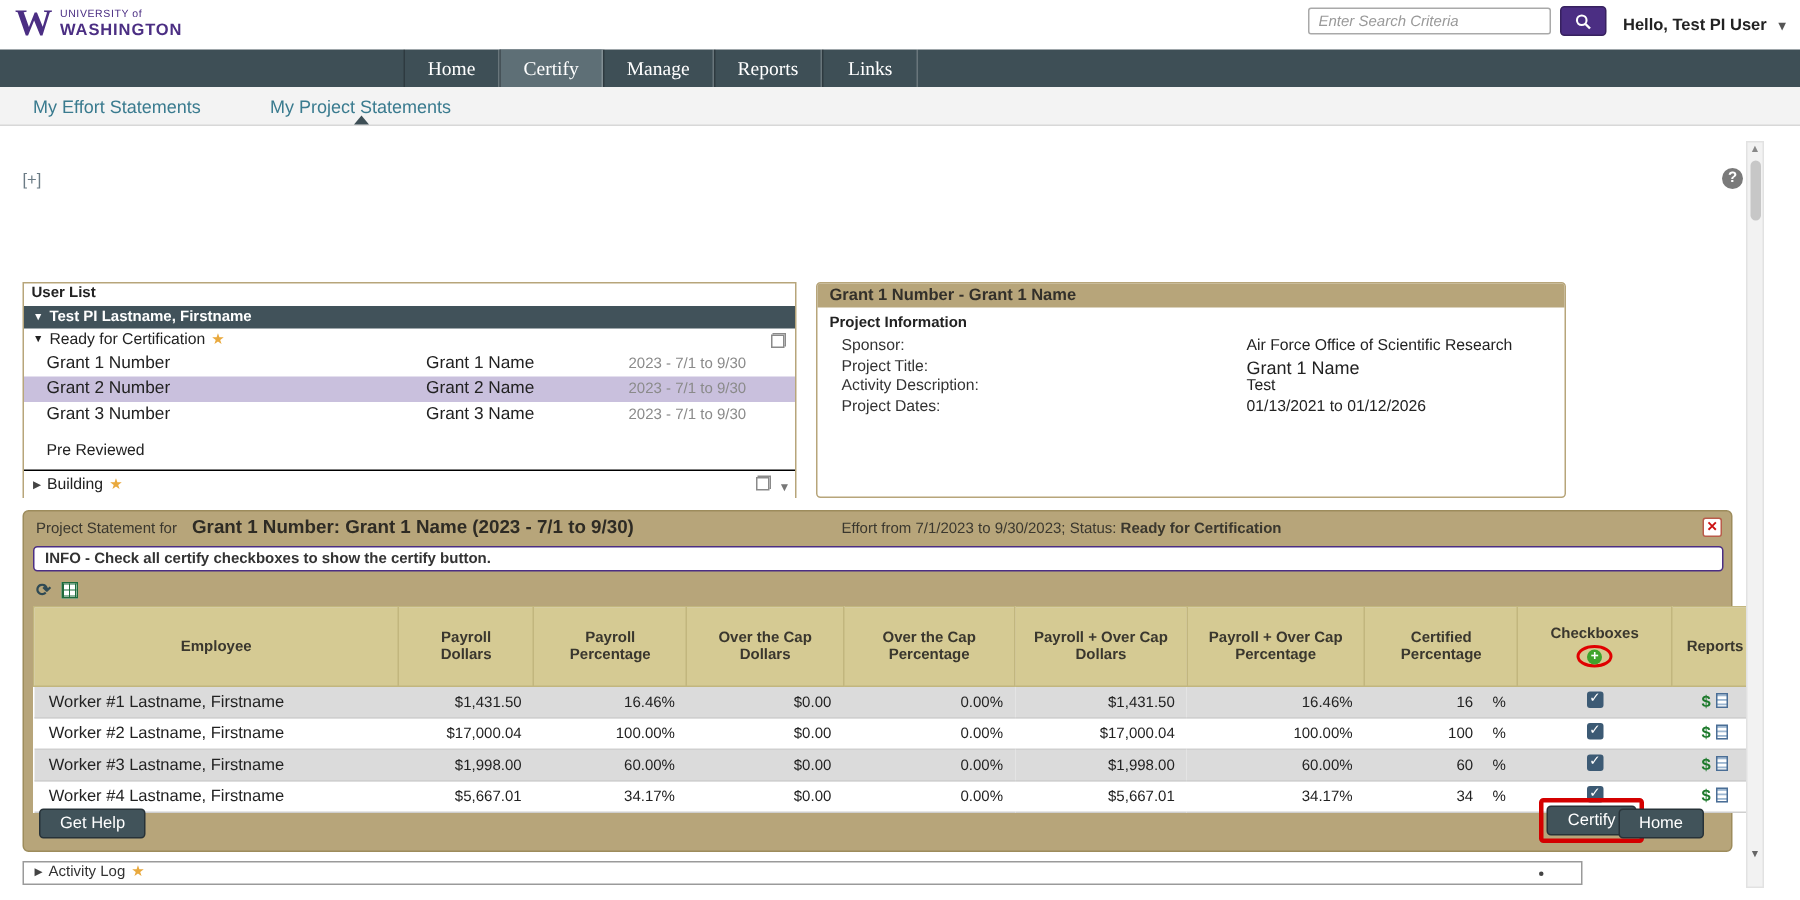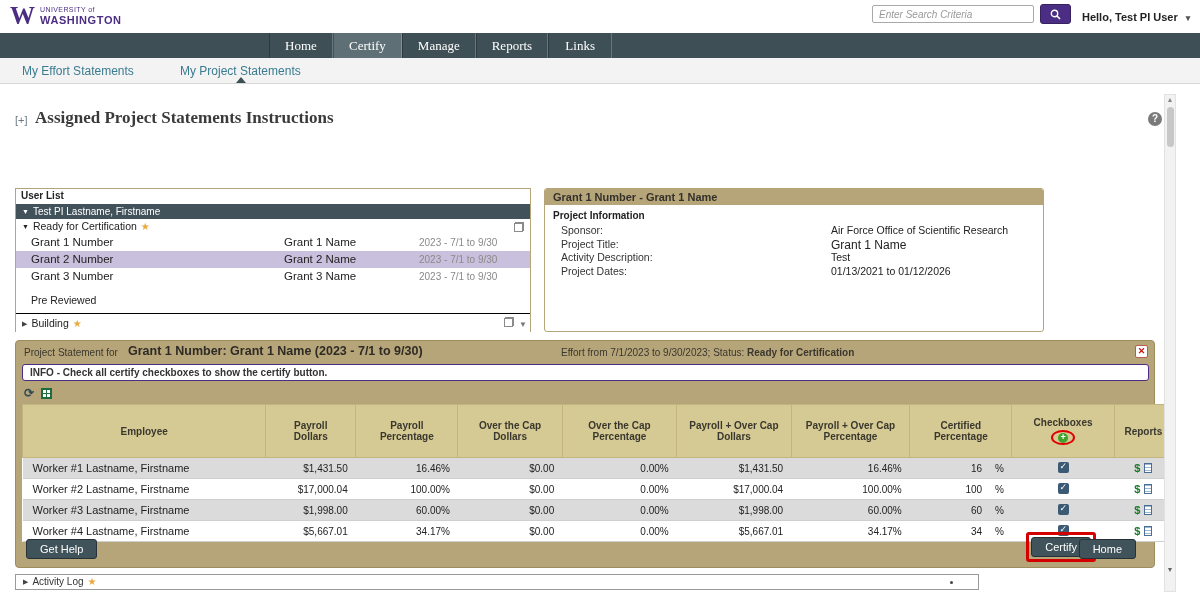--- a/index.html
+++ b/index.html
@@ -34,21 +34,21 @@
 
   
   .content { position:absolute; top:84px; left:0; width:1200px; height:516px; background:#fff; }
   .expander { position:absolute; left:15px; top:30px; font-size:11px; color:#6b7b85; cursor:pointer; }
   .page-title { position:absolute; left:35px; top:24px; font-family:"Liberation Serif", serif; font-size:17px; font-weight:bold; color:#3a3a3a; }
   .help-icon { position:absolute; left:1148px; top:28px; width:14px; height:14px; border-radius:50%; background:#7a7a7a; color:#fff; font-size:10px; font-weight:bold; text-align:center; line-height:14px; cursor:pointer; }
 
   
   .worklist { position:absolute; left:15px; top:104px; width:516px; height:144px; border:1px solid #b7a57a; background:#fff; }
   .wl-title { position:absolute; left:5px; top:1px; font-size:10px; font-weight:bold; color:#222; }
-  .wl-user { position:absolute; left:0; top:15px; width:514px; height:15px; background:#41525a; color:#fff; font-size:10px; line-height:15px; padding-left:6px; cursor:pointer; }
+  .wl-user { position:absolute; left:0; top:15px; width:514px; height:15px; background:#41525a; color:#fff; font-size:10px; line-height:15px; padding-left:6px; cursor:pointer;font-weight:bold; }
   .wl-body { position:absolute; left:0; top:30px; width:514px; height:94px; }
   .wl-section { position:relative; height:15px; line-height:15px; font-size:10.5px; color:#222; padding-left:6px; cursor:pointer; }
   .wl-grant { position:relative; height:17px; line-height:17px; font-size:11.5px; color:#222; cursor:pointer; }
   .wl-grant.selected { background:#c9c0dd; }
   .g-num { position:absolute; left:15px; }
   .g-name { position:absolute; left:268px; }
   .g-period { position:absolute; left:403px; font-size:10px; color:#8a8a8a; }
   .wl-prereviewed { margin-top:9px; padding-left:15px; font-size:10.5px; color:#222; cursor:pointer; }
   .wl-building { position:absolute; left:0; top:124px; width:514px; height:19px; border-top:1px solid #000000; font-size:10.5px; line-height:18px; padding-left:6px; background:#fff; cursor:pointer; }
   .wl-down { position:absolute; right:3px; bottom:2px; font-size:8px; color:#777; cursor:pointer; }
@@ -99,21 +99,21 @@
   .red-oval { display:flex; margin:2px auto 0; width:24px; height:15px; border:2px solid #e00000; border-radius:50%; align-items:center; justify-content:center; }
   .plus-icon { width:10px; height:10px; border-radius:50%; background:#3fa32c; position:relative; cursor:pointer; }
   .plus-icon::before { content:"+"; position:absolute; left:0; top:-1px; width:10px; text-align:center; color:#fff; font-size:9px; font-weight:bold; line-height:11px; }
 
   .btn { background:#41535a; color:#fff; font-size:11px; border:1px solid #273238; border-radius:3px; padding:3px 13px; font-family:inherit; cursor:pointer; }
   .btn-gethelp { position:absolute; left:10px; top:198px; }
   .certify-wrap { position:absolute; right:58px; top:191px; border:3px solid #d40000; border-radius:3px; padding:2px; }
   .btn-home { position:absolute; right:18px; top:198px; }
 
   
-  .activity { position:absolute; left:15px; top:490px; width:964px; height:16px; border:1px solid #9a9a9a; background:#fff; font-size:10px; line-height:14px; color:#333; padding-left:7px; cursor:pointer; }
+  .activity { position:absolute; left:15px; top:490px; width:1040px; height:16px; border:1px solid #9a9a9a; background:#fff; font-size:10px; line-height:14px; color:#333; padding-left:7px; cursor:pointer; }
   .act-dot { position:absolute; right:25px; top:6px; width:3px; height:3px; background:#444; border-radius:50%; }
 
   
   .scrollbar { position:absolute; left:1164px; top:94px; width:12px; height:498px; background:#f2f2f2; border:1px solid #e2e2e2; }
   .sb-up { position:absolute; top:1px; left:0; width:10px; text-align:center; font-size:7px; color:#888; cursor:pointer; }
   .sb-up::before { content:"▲"; }
   .sb-thumb { position:absolute; top:12px; left:1.5px; width:7px; height:40px; background:#c7c7c7; border-radius:4px; cursor:pointer; }
   .sb-down { position:absolute; bottom:18px; left:0; width:10px; text-align:center; font-size:7px; color:#666; cursor:pointer; }
   .sb-down::before { content:"▼"; }
 </style>
@@ -152,21 +152,20 @@
 
 <div class="subnav">
   <span class="subnav-item s0">My Effort Statements</span>
   <span class="subnav-item s1">My Project Statements</span>
   <span class="subnav-tri"></span>
 </div>
 
 <div class="content">
 
   <span class="expander">[+]</span>
-  <h1 class="page-title">Assigned Project Statements Instructions</h1>
   <span class="help-icon">?</span>
 
   <section class="worklist">
     <div class="wl-title">User List</div>
     <div class="wl-user">
       <span class="ico-down"></span><span>Test PI Lastname, Firstname</span>
     </div>
     <div class="wl-body">
       <div class="wl-section">
         <span class="ico-down"></span><span>Ready for Certification</span><span class="star"></span>

